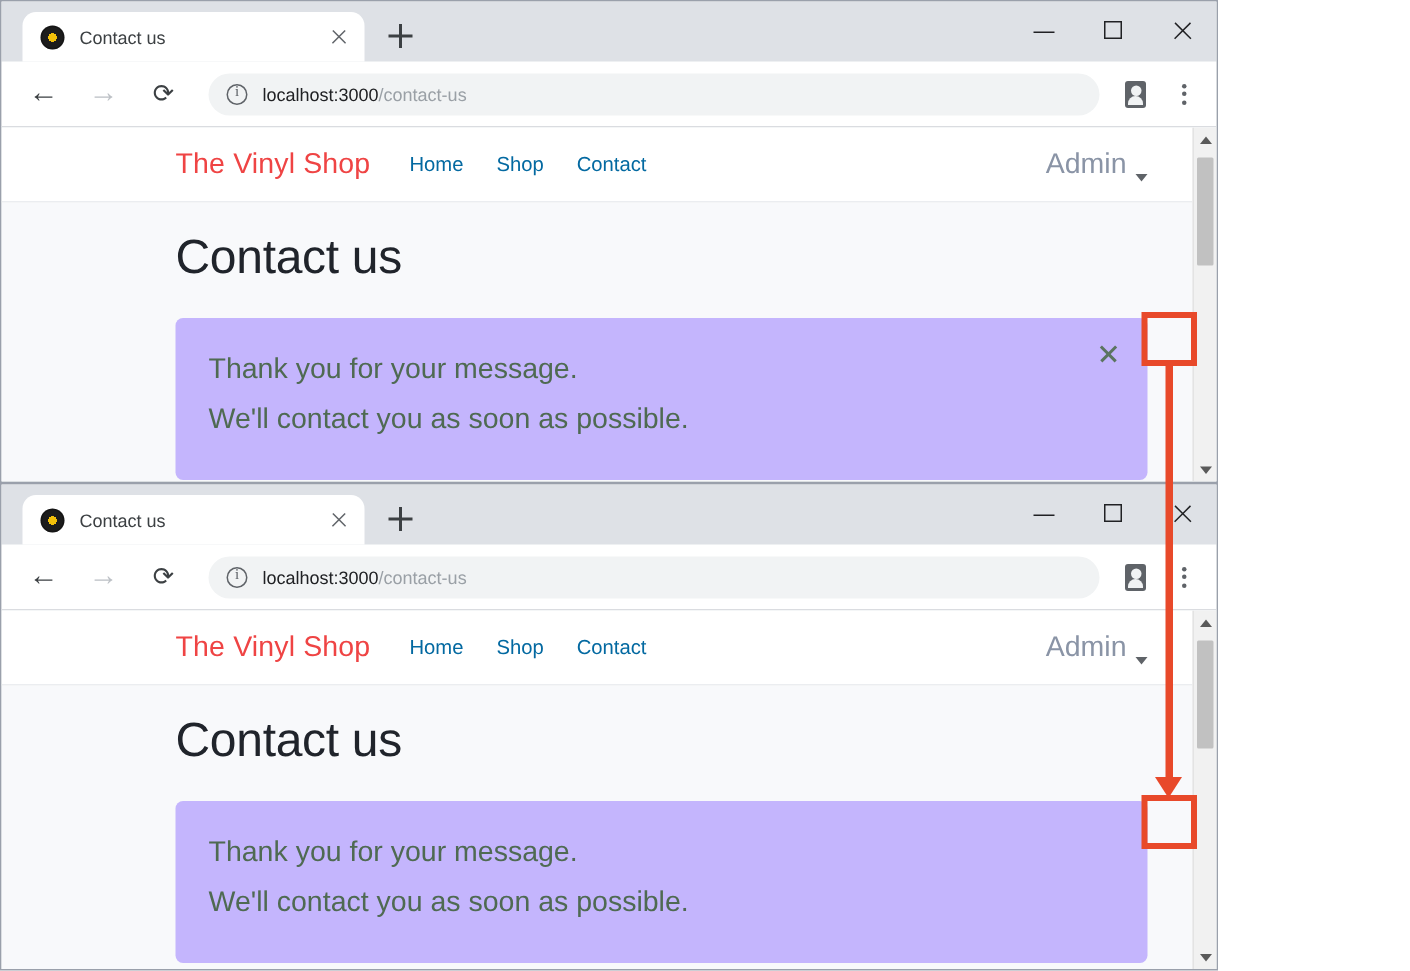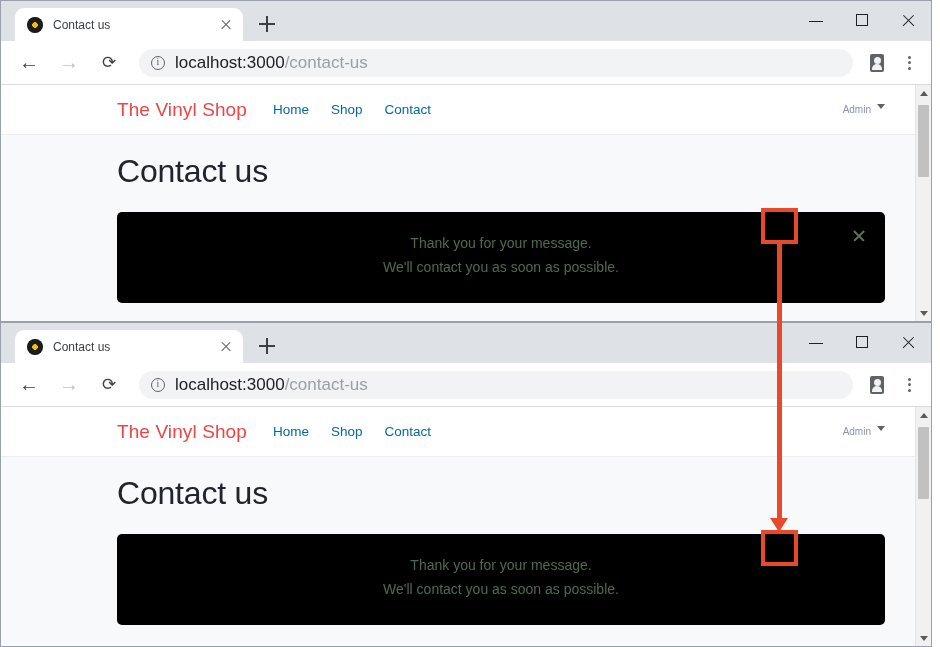--- a/index.html
+++ b/index.html
@@ -12,21 +12,21 @@
     height: 647px;
     font-family: "Liberation Sans", sans-serif;
     position: relative;
     overflow: hidden;
   }
 
   
   .browser-window {
     position: absolute;
     left: 0;
-    width: 932px;
+    width: 812px;
     background: #ffffff;
     border: 1px solid #9aa0ab;
     box-sizing: border-box;
     overflow: hidden;
   }
   .win-top    { top: 0;   height: 322px; }
   .win-bottom { top: 322px; height: 325px; }
 
   
   .tabstrip {
@@ -190,21 +190,21 @@
     position: absolute;
     left: 0; right: 0;
     top: -2px;
     text-align: center;
     font-size: 10px;
     line-height: 14px;
     color: #5f6368;
     font-family: "Liberation Serif", serif;
   }
   .url {
-    font-size: 17px;
+    font-size: 12px;
     color: #9aa0a6;
     white-space: nowrap;
   }
   .url b { color: #202124; font-weight: normal; }
 
   .tb-icon {
     width: 28px;
     height: 28px;
     margin-left: 4px;
     flex: 0 0 auto;
@@ -276,24 +276,24 @@
     margin-left: 26px;
     gap: 22px;
   }
   .navlink {
     font-size: 13.5px;
     color: #0369a1;
     white-space: nowrap;
   }
   .nav-spacer { flex: 1 1 auto; }
   .nav-user {
-    font-size: 10px;
+    font-size: 19px;
     color: #8a94a6;
     display: flex;
-    align-items: flex-start;
+    align-items: flex-end;
     gap: 6px;
     white-space: nowrap;
   }
   .caret {
     width: 0; height: 0;
     border-left: 4.5px solid transparent;
     border-right: 4.5px solid transparent;
     border-top: 5px solid #5f6368;
     display: inline-block;
   }
@@ -303,30 +303,29 @@
   h1.page-title {
     margin: 0;
     font-size: 32px;
     font-weight: 400;
     color: #20242b;
     letter-spacing: -0.2px;
   }
 
   .alert {
     margin-top: 22px;
-    background: #000000;
+    background: #c4b5fd;
     border-radius: 5px;
     padding: 19px 22px 24px 22px;
     box-sizing: border-box;
     position: relative;
     color: #4f6a52;
-    font-size: 14px;
+    font-size: 19px;
     line-height: 1.72;
     min-height: 90px;
-    text-align: center;
   }
   .alert-line { white-space: nowrap; }
   .alert-close {
     position: absolute;
     right: 14px;
     top: 12px;
     width: 24px;
     height: 24px;
   }
   .alert-close::before, .alert-close::after {

